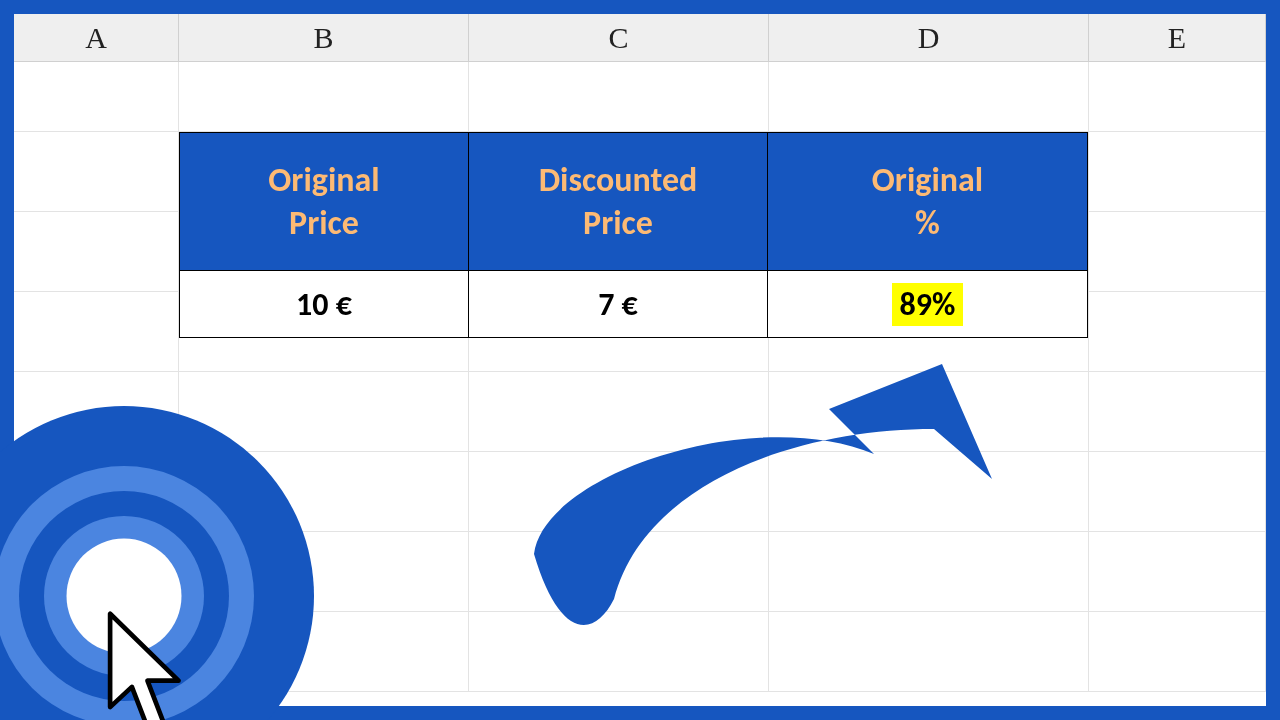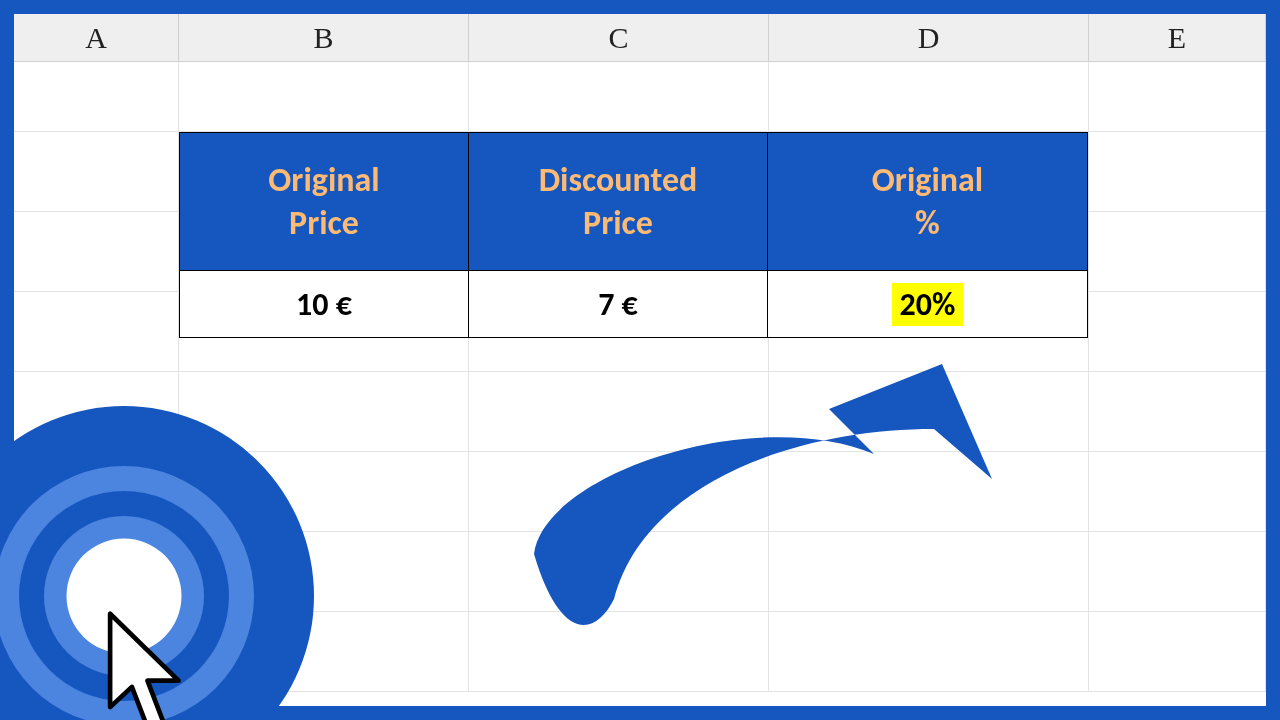--- a/index.html
+++ b/index.html
@@ -209,21 +209,21 @@
 Price</div>
       <div class="dt-head cC">Discounted
 Price</div>
       <div class="dt-head cD">Original
 %</div>
     </div>
     <div class="dt-row">
       <div class="dt-body cB">10 €</div>
       <div class="dt-body cC">7 €</div>
       <div class="dt-body cD">
-        <span class="hl">20%</span>
+        <span class="hl">89%</span>
       </div>
     </div>
   </div>
 
   <svg class="arrow-svg" viewBox="0 0 560 320">
     <path fill="#1656bf" d="
       M 60 210
       C 70 130, 280 60, 400 110
       L 355 65
       L 468 20

